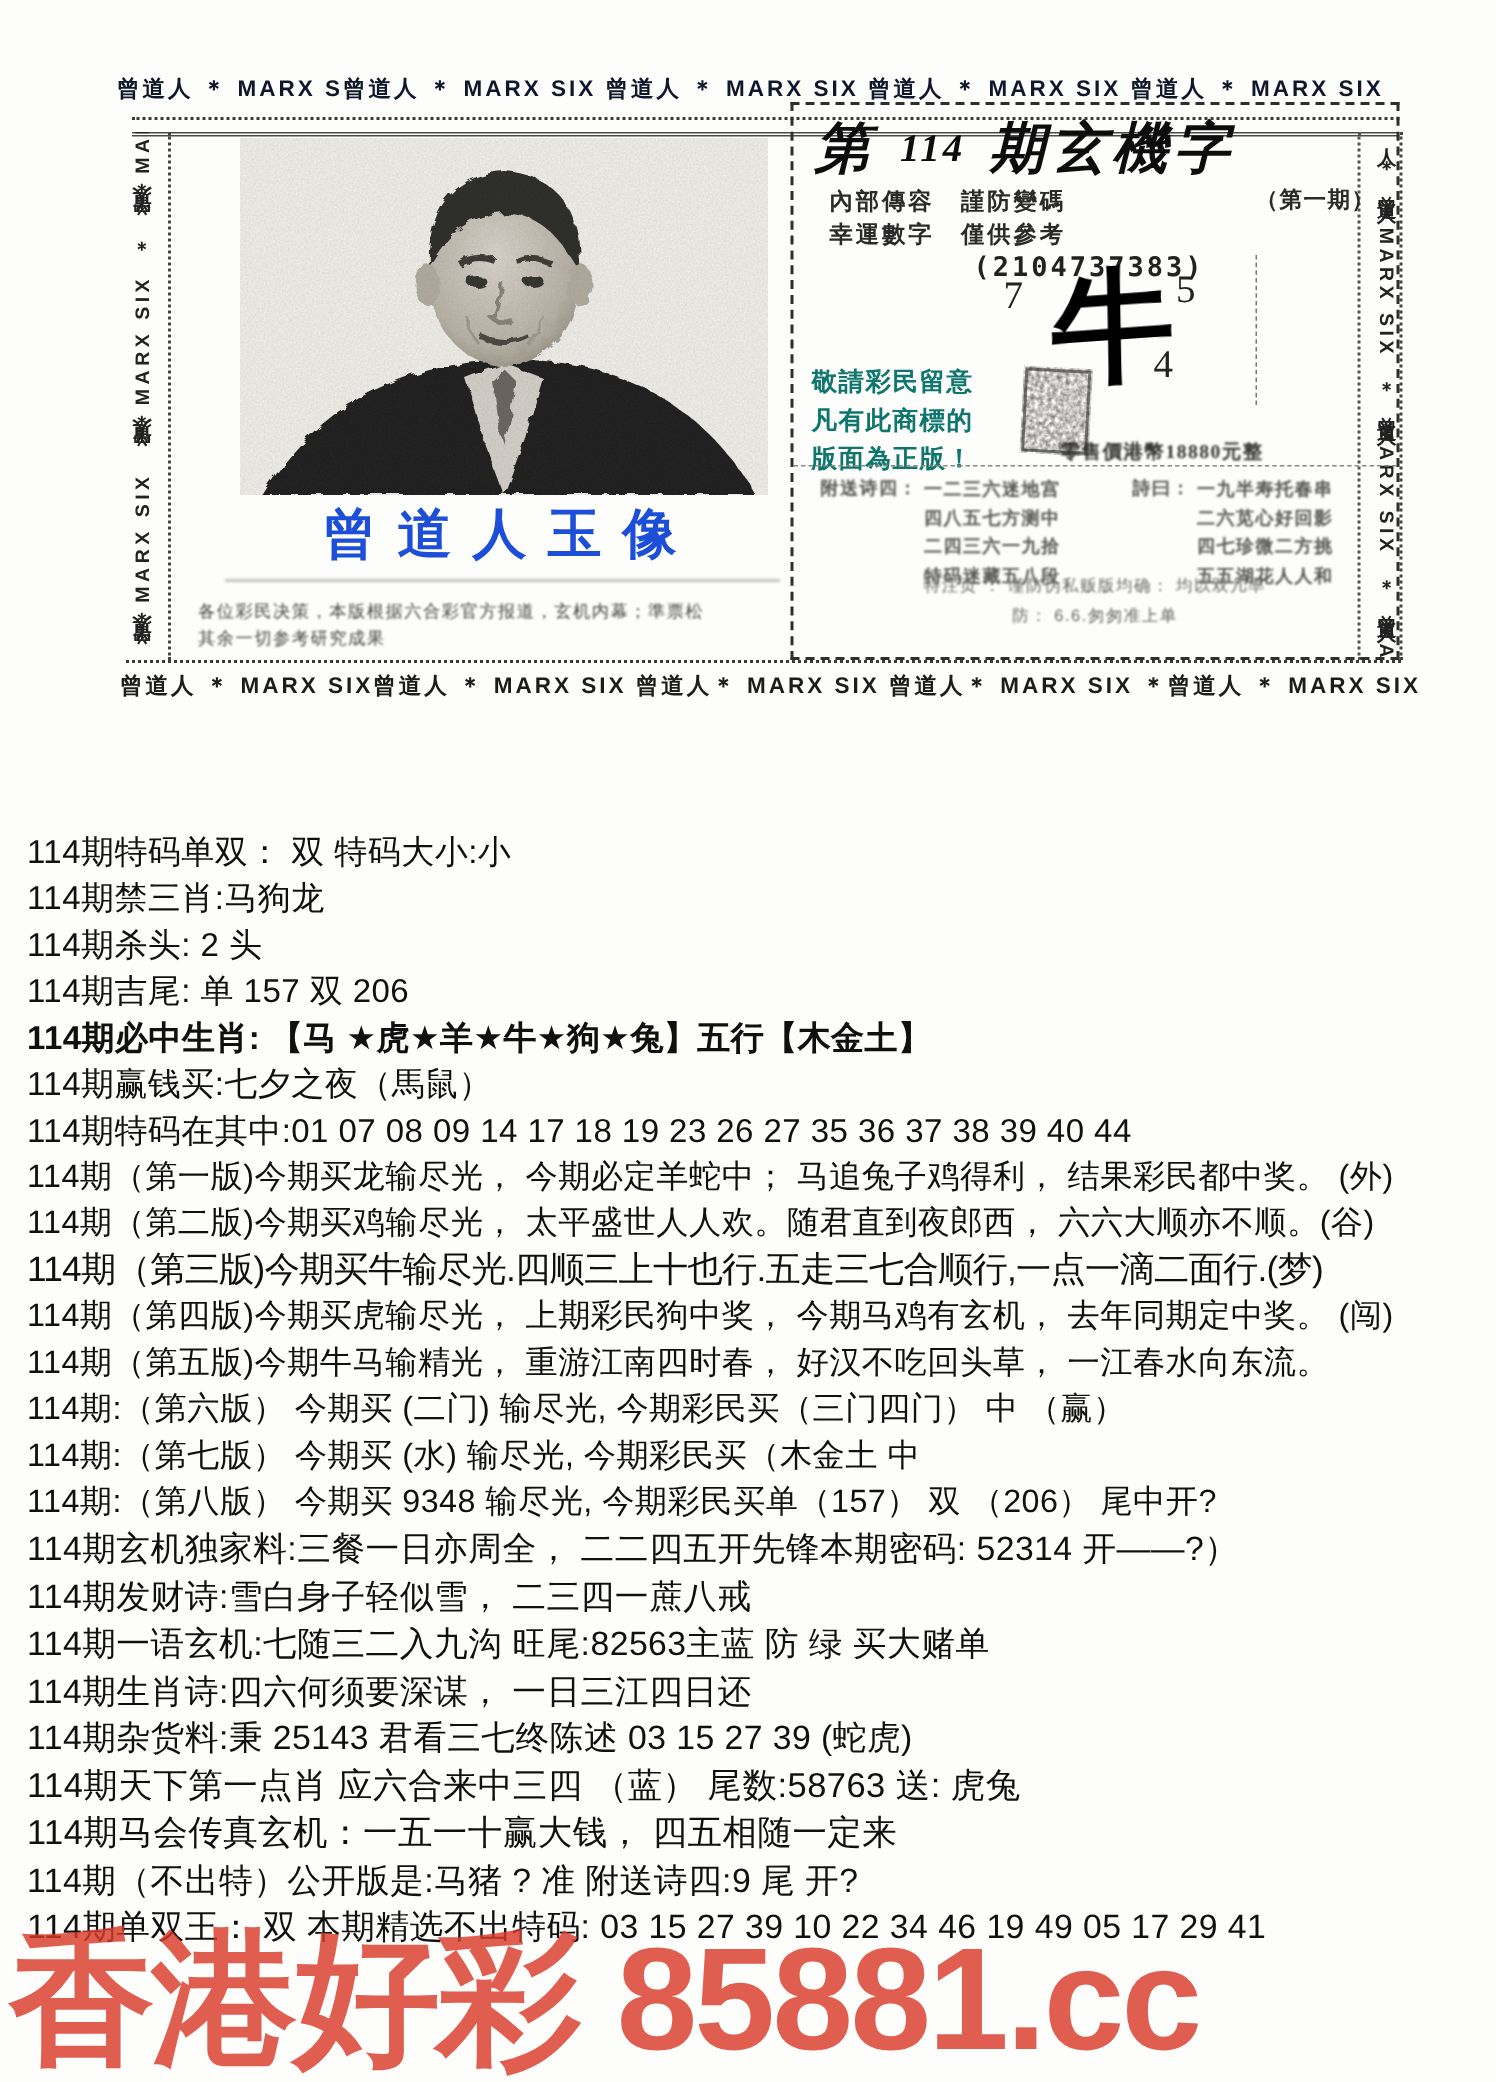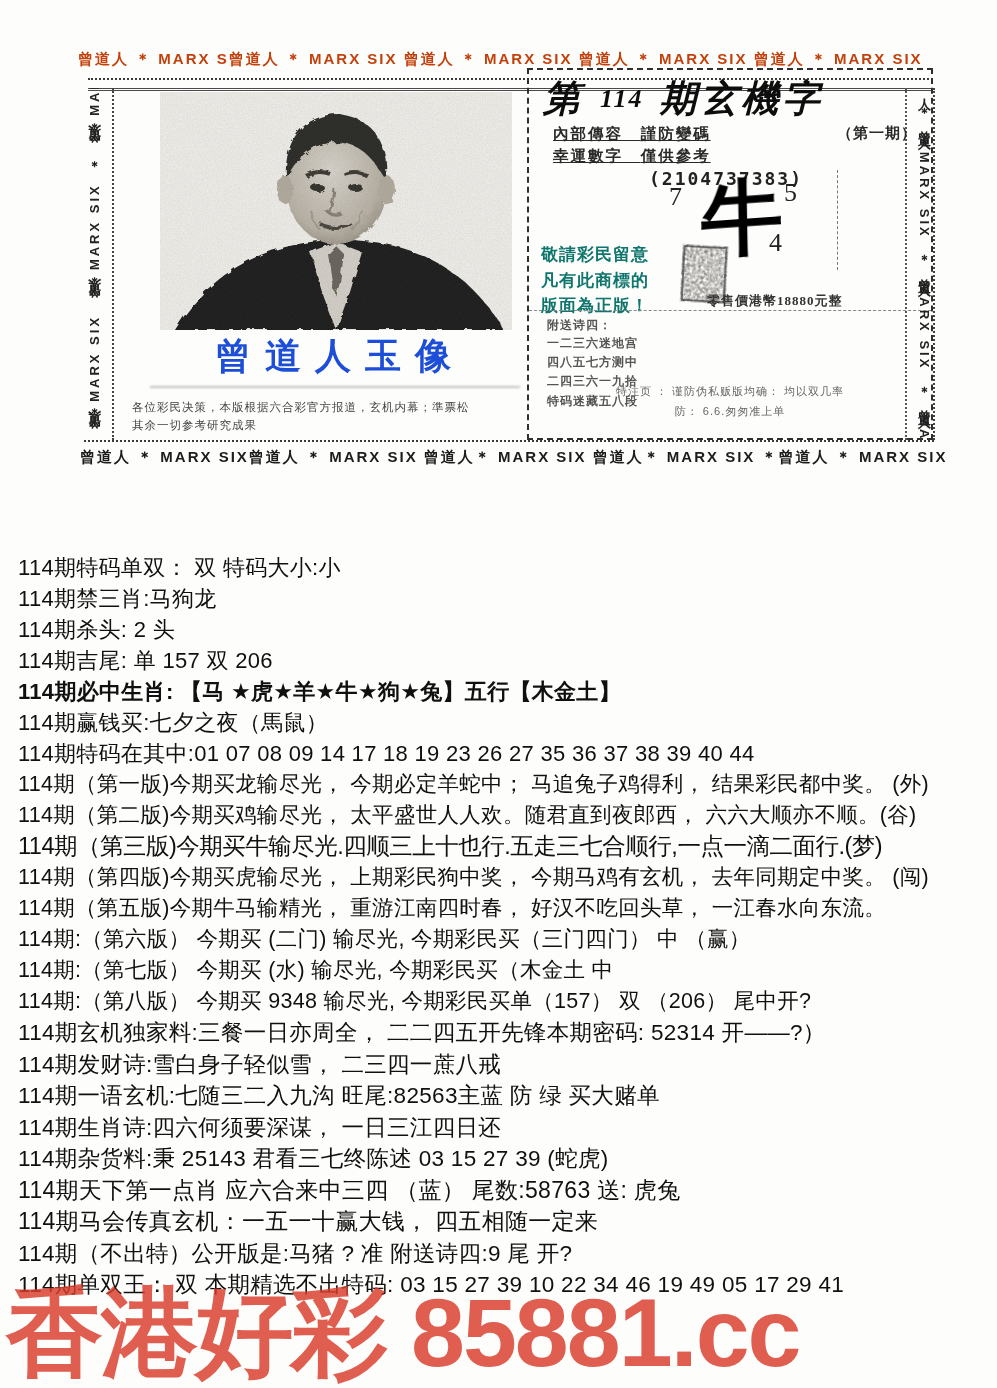--- a/index.html
+++ b/index.html
@@ -6,21 +6,21 @@
   body{
     width:997px;height:1388px;position:relative;overflow:hidden;
     background:#fdfdfb;color:#141414;
     font-family:"Liberation Sans","DejaVu Sans",sans-serif;
   }
   
   .hdr{position:absolute;left:0;top:0;width:997px;height:480px;color:#222;}
   .hdr-toptext{
     position:absolute;left:78px;top:50px;width:860px;
     font-size:15px;font-weight:bold;letter-spacing:2px;white-space:nowrap;
-    color:#c2410c;filter:blur(.3px);
+    color:#0f172a;filter:blur(.3px);
   }
   .hdr-rule{position:absolute;left:88px;top:78px;width:845px;height:8px;
     border-top:2px dotted #3a3a3a;border-bottom:3px double #4a4a4a;filter:blur(.4px);}
   .hdr-bottext{
     position:absolute;left:80px;top:448px;width:860px;
     font-size:15px;font-weight:bold;letter-spacing:2px;white-space:nowrap;
     color:#1c1c1c;filter:blur(.35px);
   }
   .hdr-botrule{position:absolute;left:84px;top:440px;width:850px;height:5px;
     border-top:2px dotted #3a3a3a;filter:blur(.4px);}
@@ -43,21 +43,21 @@
   .cap-note.n2{top:418px;}
   
   .ibox{position:absolute;left:527px;top:68px;width:406px;height:372px;
     border:2px dashed #2f2f2f;box-sizing:border-box;filter:blur(.2px);}
   .ibox .title{position:absolute;left:14px;top:4px;white-space:nowrap;
     font-family:"Liberation Serif","DejaVu Serif",serif;font-weight:bold;
     font-size:37px;color:#0d0d0d;letter-spacing:4px;font-style:italic;}
   .ibox .title .num{display:inline-block;font-size:26px;letter-spacing:2px;margin:0 16px;vertical-align:4px;}
   .ibox .row1,.ibox .row2{position:absolute;left:24px;white-space:nowrap;
     font-family:"Liberation Serif","DejaVu Serif",serif;
-    font-size:15.5px;font-weight:bold;color:#2a2a2a;filter:blur(.45px);letter-spacing:2px;text-decoration:underline;}
+    font-size:15.5px;font-weight:bold;color:#2a2a2a;filter:blur(.45px);letter-spacing:2px;}
   .ibox .row1{top:54px;}
   .ibox .row2{top:76px;}
   .ibox .ed{position:absolute;right:14px;top:54px;font-size:15px;font-weight:bold;
     color:#2a2a2a;filter:blur(.45px);letter-spacing:1px;
     font-family:"Liberation Serif","DejaVu Serif",serif;}
   .ibox .serial{position:absolute;left:120px;top:98px;font-size:18px;font-weight:bold;
     letter-spacing:2px;color:#222;filter:blur(.5px);
     font-family:"DejaVu Sans Mono",monospace;}
   .ibox .zword{position:absolute;left:172px;top:108px;font-size:82px;font-weight:bold;
     font-family:"Liberation Serif","DejaVu Serif",serif;color:#000;
@@ -70,21 +70,21 @@
   .ibox .notice{position:absolute;left:12px;top:172px;width:140px;
     font-family:"Liberation Serif","DejaVu Serif",serif;font-weight:bold;
     font-size:17px;line-height:1.5;color:#0f766e;letter-spacing:1px;filter:blur(.3px);}
   .ibox .stamp{position:absolute;left:152px;top:175px;transform:rotate(3deg);}
   .ibox .price{position:absolute;left:178px;top:222px;font-size:13px;font-weight:bold;
     color:#333;letter-spacing:1px;filter:blur(.6px);
     font-family:"Liberation Serif","DejaVu Serif",serif;}
   .ibox .poems{position:absolute;left:0;top:240px;width:100%;border-top:1.5px dashed #888;
     display:flex;padding-top:6px;}
   .pcol{display:flex;font-size:12px;color:#555;filter:blur(.55px);letter-spacing:1px;
-    font-family:"Liberation Serif","DejaVu Serif",serif;font-weight:bold;flex-direction:column;}
+    font-family:"Liberation Serif","DejaVu Serif",serif;font-weight:bold;}
   .pcol .plabel{margin-right:4px;white-space:nowrap;}
   .pcol.pl{margin-left:18px;width:200px;}
   .pcol.pr{margin-left:8px;}
   .pcol .plines{line-height:1.6;}
   .ibox .notes{position:absolute;left:0;top:312px;width:100%;text-align:center;
     font-size:11px;color:#666;filter:blur(.7px);line-height:1.8;letter-spacing:1px;}
   
   .bodytext{position:absolute;left:18px;top:552px;width:970px;}
   .bline{font-size:21.5px;line-height:31px;white-space:nowrap;color:#101010;
     letter-spacing:.3px;filter:blur(.15px);}
@@ -193,20 +193,29 @@
     <div class="poems">
       <div class="pcol pl">
         <div class="plabel">附送诗四：</div>
         <div class="plines">
           <div>一二三六迷地宫</div>
           <div>四八五七方测中</div>
           <div>二四三六一九拾</div>
           <div>特码迷藏五八段</div>
         </div>
       </div>
+      <div class="pcol pr">
+        <div class="plabel">詩曰：</div>
+        <div class="plines">
+          <div>一九半寿托春串</div>
+          <div>二六苋心好回影</div>
+          <div>四七珍微二方挑</div>
+          <div>五五湖花人人和</div>
+        </div>
+      </div>
     </div>
     <div class="notes">
       <div>特注页 ： 谨防伪私贩版均确： 均以双几率</div>
       <div>防： 6.6.匆匆准上单</div>
     </div>
   </div>
 
   <div class="hdr-botrule"></div>
   <div class="hdr-bottext">曾道人 ＊ MARX SIX曾道人 ＊  MARX SIX 曾道人＊  MARX SIX 曾道人＊  MARX SIX ＊曾道人 ＊  MARX SIX</div>
 </div>

